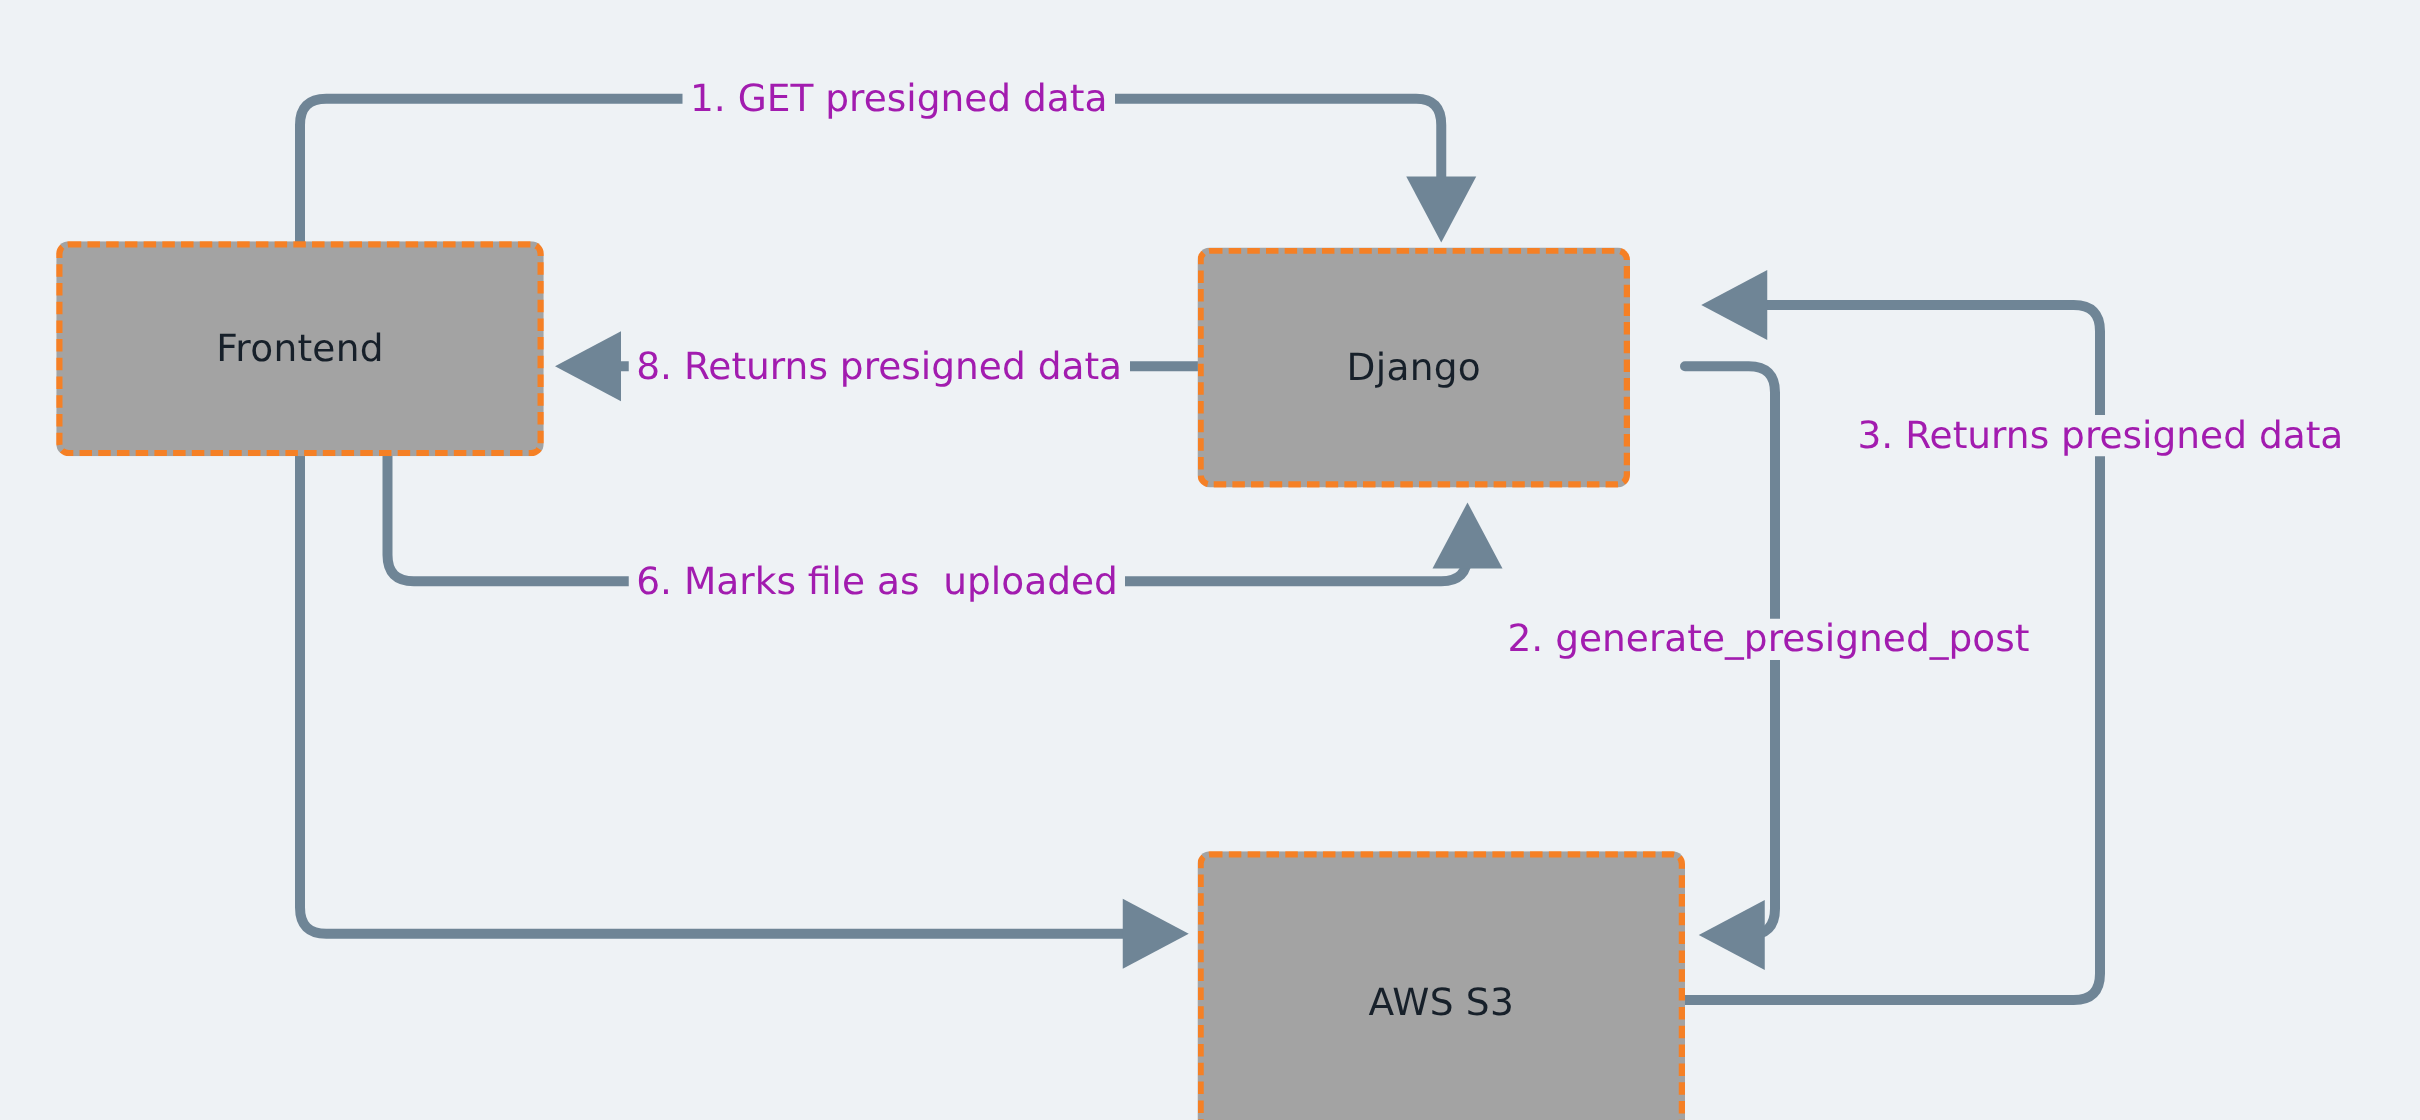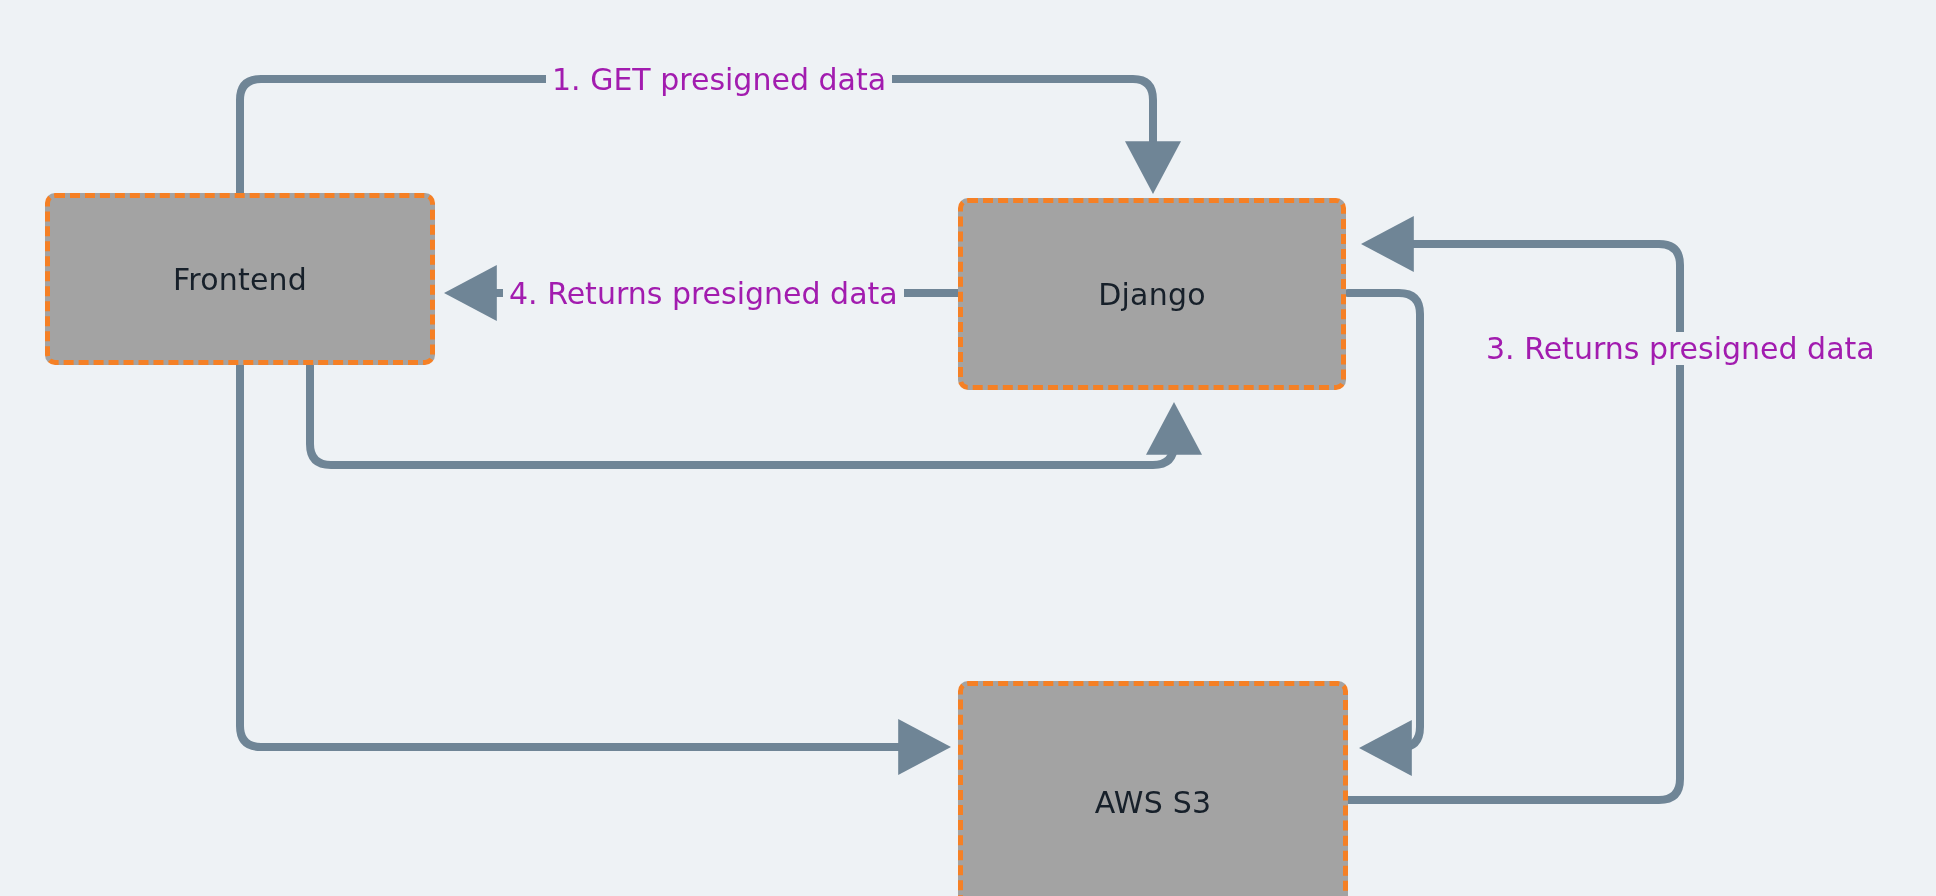--- a/index.html
+++ b/index.html
@@ -79,30 +79,32 @@
       <path d="M240,365 L240,726 Q240,747 261,747 L935,747" marker-end="url(#arrowhead)"></path>
 
       <path d="M310,365 L310,444 Q310,465 331,465 L1153,465 Q1174,465 1174,444 L1174,418" marker-end="url(#arrowhead)"></path>
     </g>
   </svg>
 
   <div class="node-box" style="left:45px; top:193px; width:390px; height:172px;">
     <span class="node-label">Frontend</span>
   </div>
 
-  <div class="node-box" style="left:958px; top:198px; width:388px; height:192px;">
+  <div class="node-box" style="left:958px; top:198px; width:346px; height:192px;">
     <span class="node-label">Django</span>
   </div>
 
   <div class="node-box" style="left:958px; top:681px; width:390px; height:243px;">
     <span class="node-label">AWS S3</span>
   </div>
 
   <div class="edge-label" style="left:546px; top:63px;">1. GET presigned data</div>
 
+  <div class="edge-label" style="left:1200px; top:495px;">2. generate_presigned_post</div>
 
   <div class="edge-label" style="left:1480px; top:332px;">3. Returns presigned data</div>
 
-  <div class="edge-label" style="left:503px; top:277px;">4. Returns presigned data</div>
+  <div class="edge-label" style="left:503px; top:277px;">8. Returns presigned data</div>
 
 
+  <div class="edge-label" style="left:503px; top:449px;">6. Marks file as  uploaded</div>
 
 </div>
 
 </body></html>

